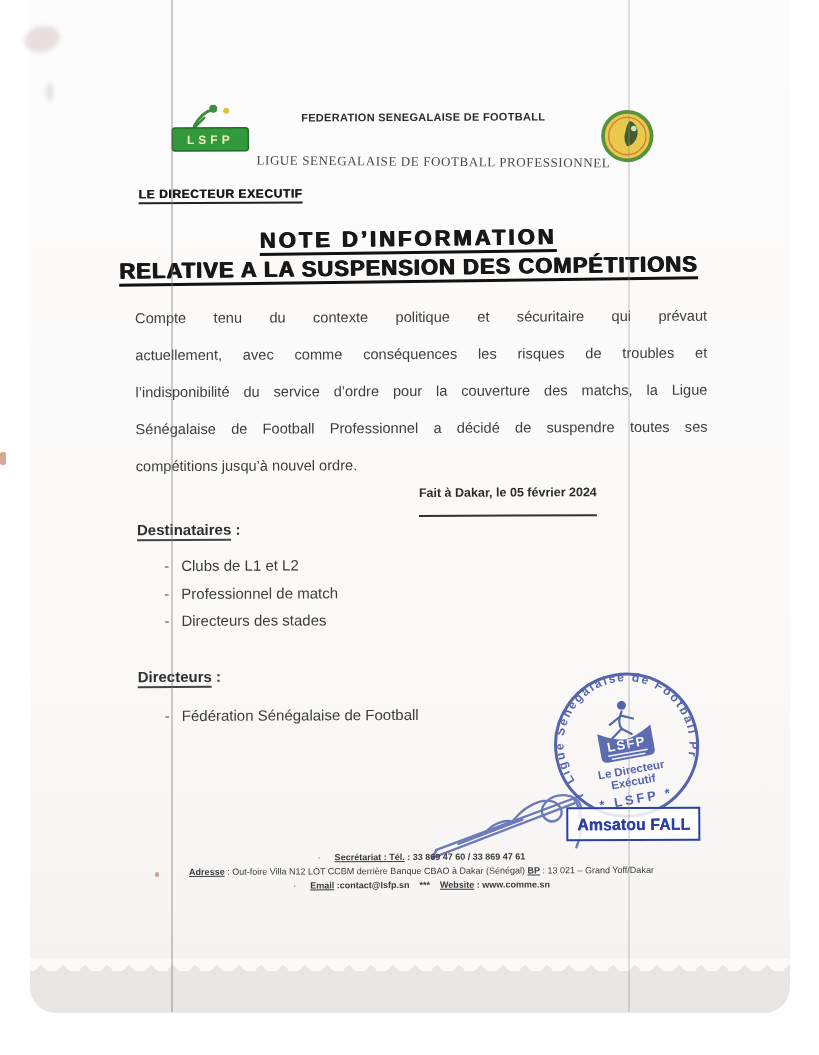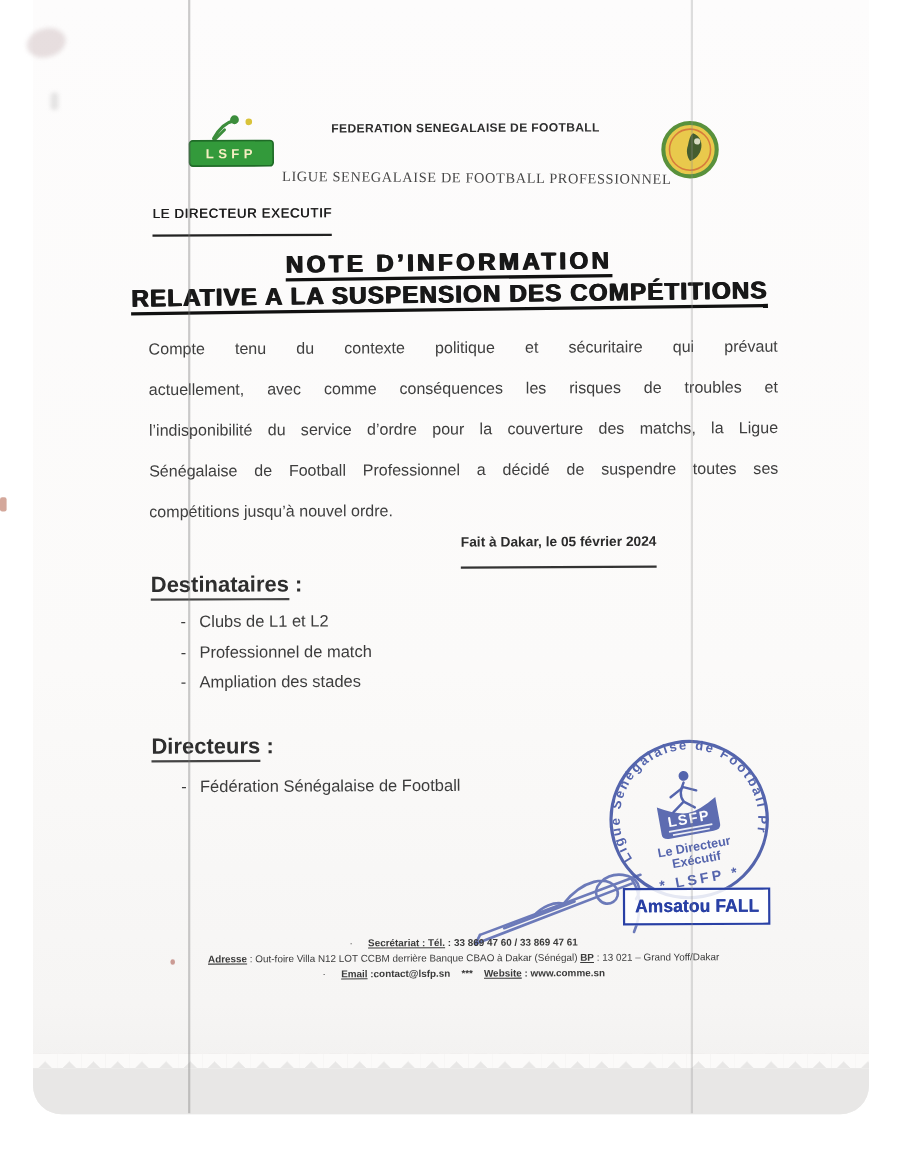--- a/index.html
+++ b/index.html
@@ -28,22 +28,22 @@
   #content{position:absolute;left:0;top:0;width:819px;height:1055px;z-index:4;transform:rotate(-0.25deg);}
 
   
   #lsfp-logo{position:absolute;left:166px;top:101px;}
   #federation-line{position:absolute;left:280px;top:111px;width:290px;text-align:center;
       font-size:11px;font-weight:700;letter-spacing:.3px;color:#2e2e2e;}
   #fsf-logo{position:absolute;left:601px;top:109px;}
   #ligue-line{position:absolute;left:235px;top:154px;width:400px;text-align:center;
       font-family:"Liberation Serif",serif;font-size:13px;letter-spacing:.6px;color:#474747;
       transform:rotate(0.7deg);}
-  #director-heading{position:absolute;left:140px;top:186px;font-size:12px;font-weight:400;
-      letter-spacing:.6px;color:#1c1c1c;border-bottom:2px solid #222;padding-bottom:12px;
+  #director-heading{position:absolute;left:140px;top:186px;font-size:12px;font-weight:700;
+      letter-spacing:.6px;color:#1c1c1c;border-bottom:2px solid #222;padding-bottom:1px;
       text-shadow:.5px 0 0 #1c1c1c;}
 
   
   #title-block{position:absolute;left:0;top:226px;width:819px;text-align:center;transform:rotate(-0.5deg);}
   .title-line{display:inline-block;font-weight:900;font-size:22px;color:#181818;
       border-bottom:3px solid #111;padding-bottom:0;line-height:25px;
       text-shadow:.8px 0 0 #181818,-.4px 0 0 #181818;}
   #title-line1{letter-spacing:3px;}
   #title-line2{letter-spacing:1px;margin-top:1px;}
 
@@ -51,21 +51,21 @@
   #body-text{position:absolute;left:136px;top:299px;width:572px;font-size:14.6px;
       line-height:37px;color:#3e3e3e;}
   .jline{height:37px;overflow:hidden;text-align:justify;}
   .jline::after{content:"";display:inline-block;width:100%;}
   .lastline{height:37px;text-align:left;}
 
   #dateline{position:absolute;left:413px;top:486px;width:190px;text-align:center;
       font-size:12.5px;font-weight:700;color:#2b2b2b;}
   #dateline span{border-bottom:2px solid #333;padding-bottom:15px;}
 
-  .section-label{position:absolute;font-size:20px;font-weight:700;color:#2e2e2e;}
+  .section-label{position:absolute;font-size:15px;font-weight:700;color:#2e2e2e;}
   #destinataires-label{left:137px;top:520px;}
   #ampliation-label{left:137px;top:667px;}
   .section-label .lbl{border-bottom:2px solid #444;padding-bottom:1px;}
   .bullet-list{position:absolute;list-style:none;margin:0;padding:0;font-size:15px;color:#3c3c3c;}
   #destinataires-list{left:164px;top:551px;}
   #ampliation-list{left:164px;top:701px;}
   .bullet-list li{line-height:27.5px;}
   .bullet-list li::before{content:"-";margin-right:12px;color:#3c3c3c;}
 
   
@@ -144,21 +144,21 @@
     <div id="dateline">
       <span>Fait à Dakar, le 05 février 2024</span>
     </div>
 
     <div id="destinataires-label" class="section-label">
       <span class="lbl">Destinataires</span><span> :</span>
     </div>
     <ul id="destinataires-list" class="bullet-list">
       <li>Clubs de L1 et L2</li>
       <li>Professionnel de match</li>
-      <li>Ampliation des stades</li>
+      <li>Directeurs des stades</li>
     </ul>
 
     <div id="ampliation-label" class="section-label">
       <span class="lbl">Directeurs</span><span> :</span>
     </div>
     <ul id="ampliation-list" class="bullet-list">
       <li>Fédération Sénégalaise de Football</li>
     </ul>
 
     <div id="stamp">

